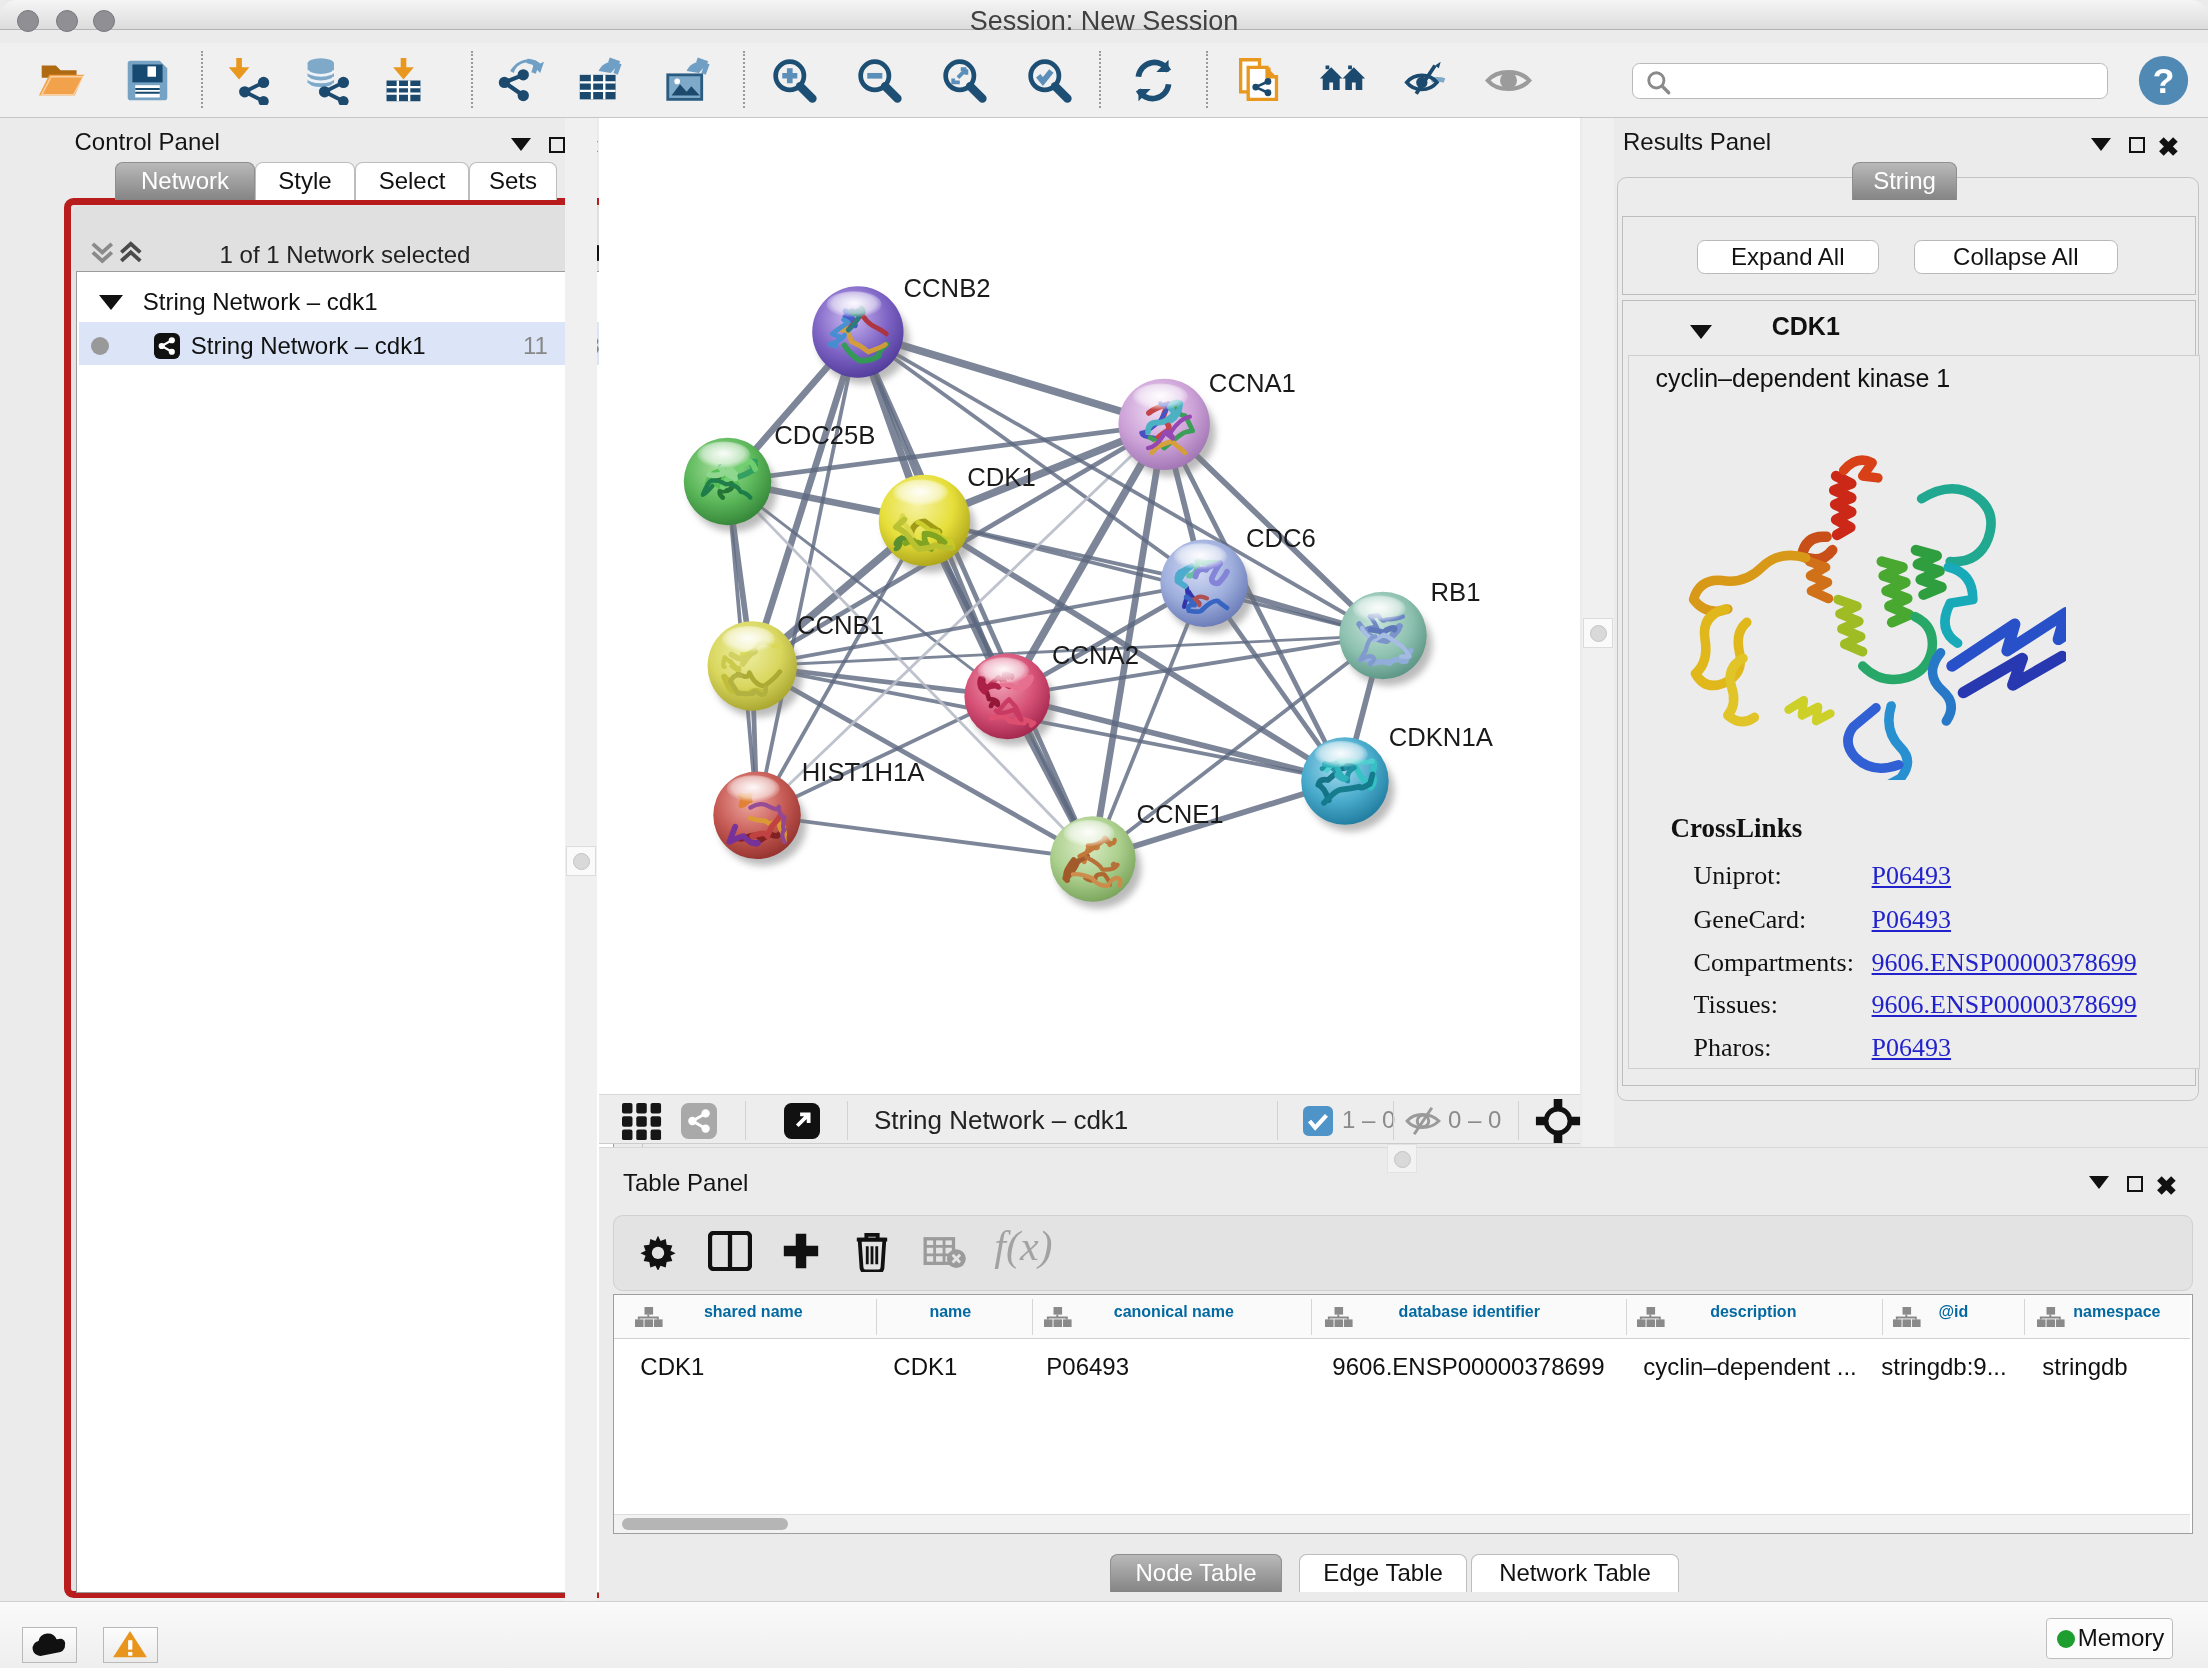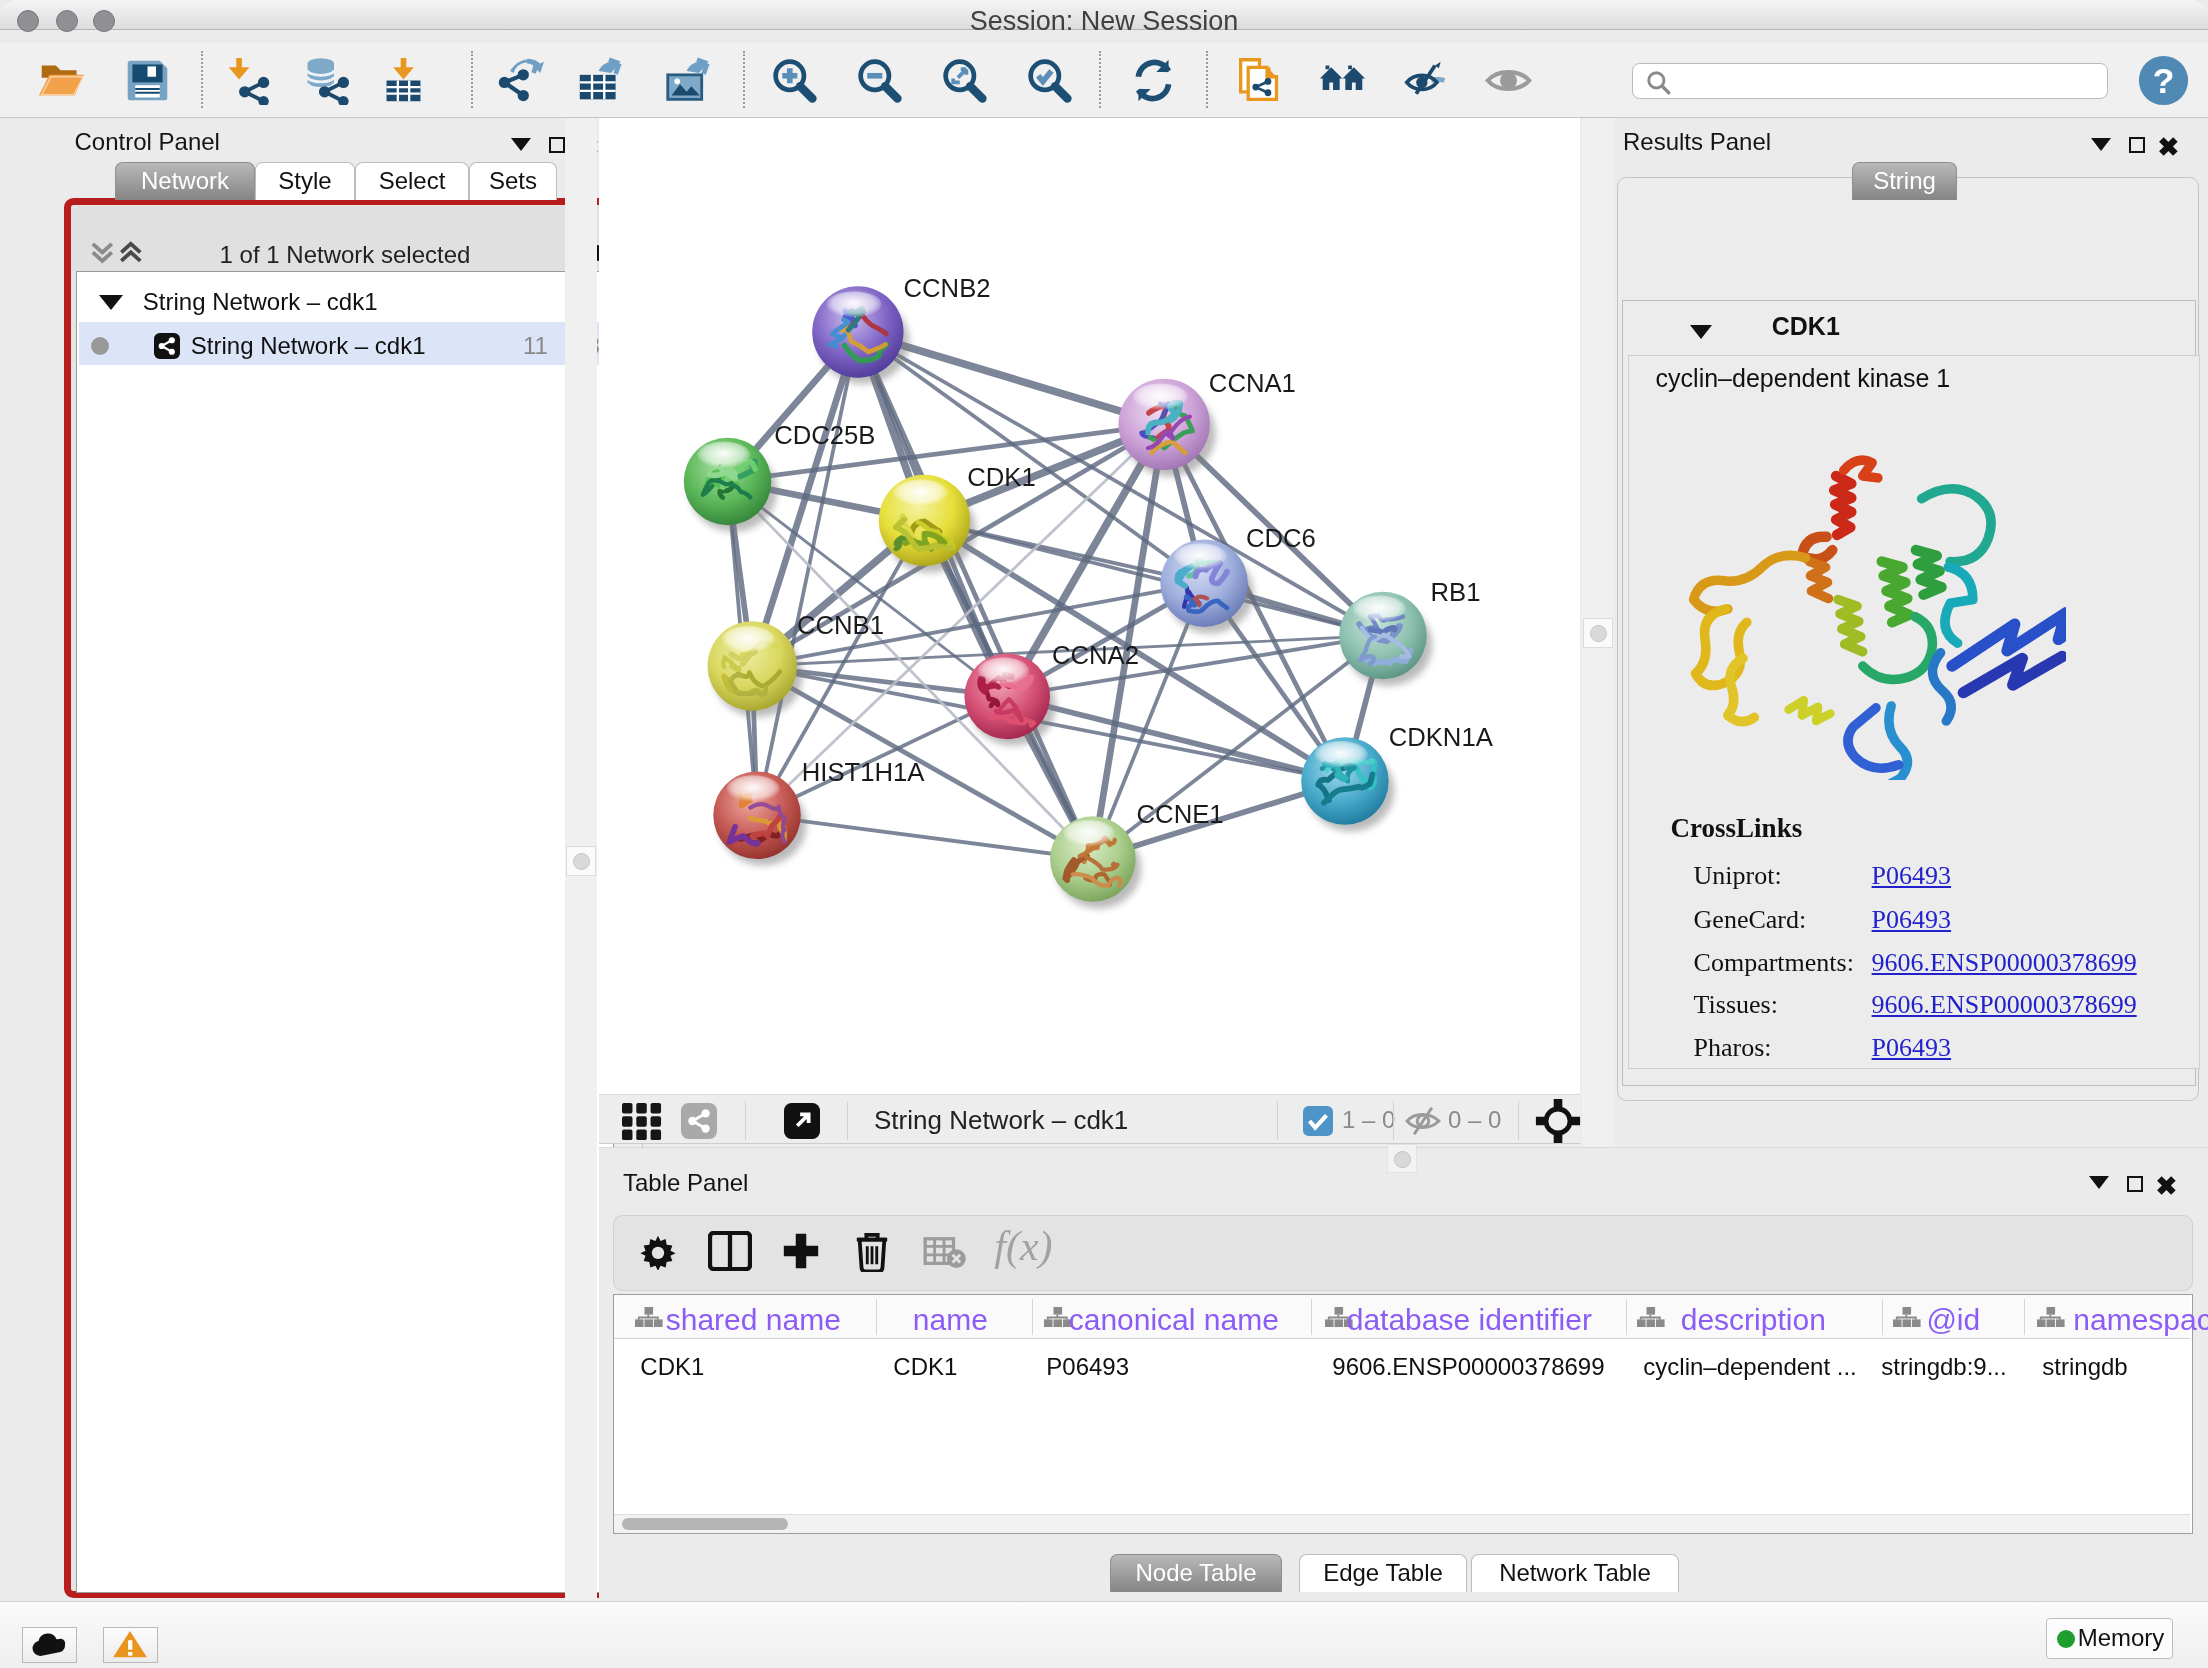--- a/index.html
+++ b/index.html
@@ -64,21 +64,21 @@
 #tpanel { position:absolute; left:599px; top:1147px; width:1609px; height:454px; background:#ebebeb; border-top:1.9px solid #d8d8d8; }
 #ttools { position:absolute; left:14.3px; top:67px; width:1580px; height:76px;
   background:#e3e3e3; border:1px solid #d0d0d0; border-radius:9.5px; }
 #ttable { position:absolute; left:14.3px; top:146px; width:1580px; height:240px;
   background:#fff; border:1.9px solid #9e9e9e; }
 #thead { position:absolute; left:0; top:0; width:1576px; height:44px;
   background:#fafafa; border-bottom:1.9px solid #d0d0d0; }
 #hscroll { position:absolute; left:0; bottom:0; width:1576px; height:19px; background:#f2f2f2; border-top:1px solid #ddd; }
 #hthumb { position:absolute; left:7.6px; top:2.9px; width:166px; height:12.4px; background:#b5b5b5; border-radius:6.7px; }
 .treeic { position:absolute; top:10.5px; width:27.6px; height:22px; }
-.hcell { position:absolute; top:7.6px; font-size:30px; color:#8b5cf6; text-align:center; }
+.hcell { position:absolute; top:7.6px; font-size:16px; color:#0369a1; text-align:center;font-weight:bold; }
 .vsep { position:absolute; top:3.8px; width:0; height:36px; border-left:1.9px solid #d6d6d6; }
 .tcell { position:absolute; top:58px; font-size:24px; color:#111; }
 
 
 #statusbar { position:absolute; left:0; top:1601px; width:2208px; height:80px;
   background:linear-gradient(#fafafa,#ececec); border-top:1.9px solid #d0d0d0; }
 .sbtn { position:absolute; top:25px; width:55px; height:36px; background:linear-gradient(#fdfdfd,#ececec);
   border:1.9px solid #b9b9b9; }
 #membtn { position:absolute; left:2046px; top:16px; width:127px; height:41px;
   background:#fcfcfc; border:1.9px solid #bdbdbd; border-radius:3.8px; font-size:24px;
@@ -587,20 +587,24 @@
   </svg>
 </div>
 
 <div id="rpanel">
   <div class="ptitle" style="left:40px; top:9.5px;">Results Panel</div>
   <div class="hdrbtns" style="left:508px; top:14.3px;">
     <span class="tridown"></span><span class="sqbox"></span><span class="xmark">✖</span>
   </div>
   <div class="tab tabsel" style="left:269px; top:44px; width:105px; z-index:3;">String</div>
   <div id="rpc">
+    <div style="position:absolute;left:3.8px;top:38px;width:574px;height:79px;border:1.9px solid #bdbdbd;">
+      <div class="rbtn" style="left:74px;top:23px;width:182px;">Expand All</div>
+      <div class="rbtn" style="left:291px;top:23px;width:204px;">Collapse All</div>
+    </div>
     <div style="position:absolute;left:3.8px;top:122px;width:574px;height:786px;border:1.9px solid #bdbdbd;">
       <span style="position:absolute;left:67px;top:24px;width:0;height:0;border-left:11.4px solid transparent;border-right:11.4px solid transparent;border-top:14.3px solid #111;"></span>
       <div style="position:absolute;left:107px;top:11.4px;width:152px;text-align:center;font-size:25px;font-weight:bold;">CDK1</div>
       <div style="position:absolute;left:4.8px;top:54px;width:572px;height:714px;border:1.9px solid #cfcfcf;background:#ececec;">
         <div style="position:absolute;left:27px;top:7.6px;font-size:25px;">cyclin–dependent kinase 1</div>
         <svg width="399" height="342" viewBox="0 0 420 360" style="position:absolute;left:38px;top:82px">
           <g fill="none" stroke-linecap="round" stroke-linejoin="round">
             <path d="M178 40 l16 8 -18 7 18 8 -17 7 17 8 -16 8 15 8 -14 8" stroke="#cc2818" stroke-width="11"></path>
             <path d="M186 34 q14 -16 30 -8 l-10 14 16 2" stroke="#d84018" stroke-width="10"></path>
             <path d="M168 104 q-22 -2 -26 20 q20 10 32 -6" stroke="#c85018" stroke-width="11"></path>

